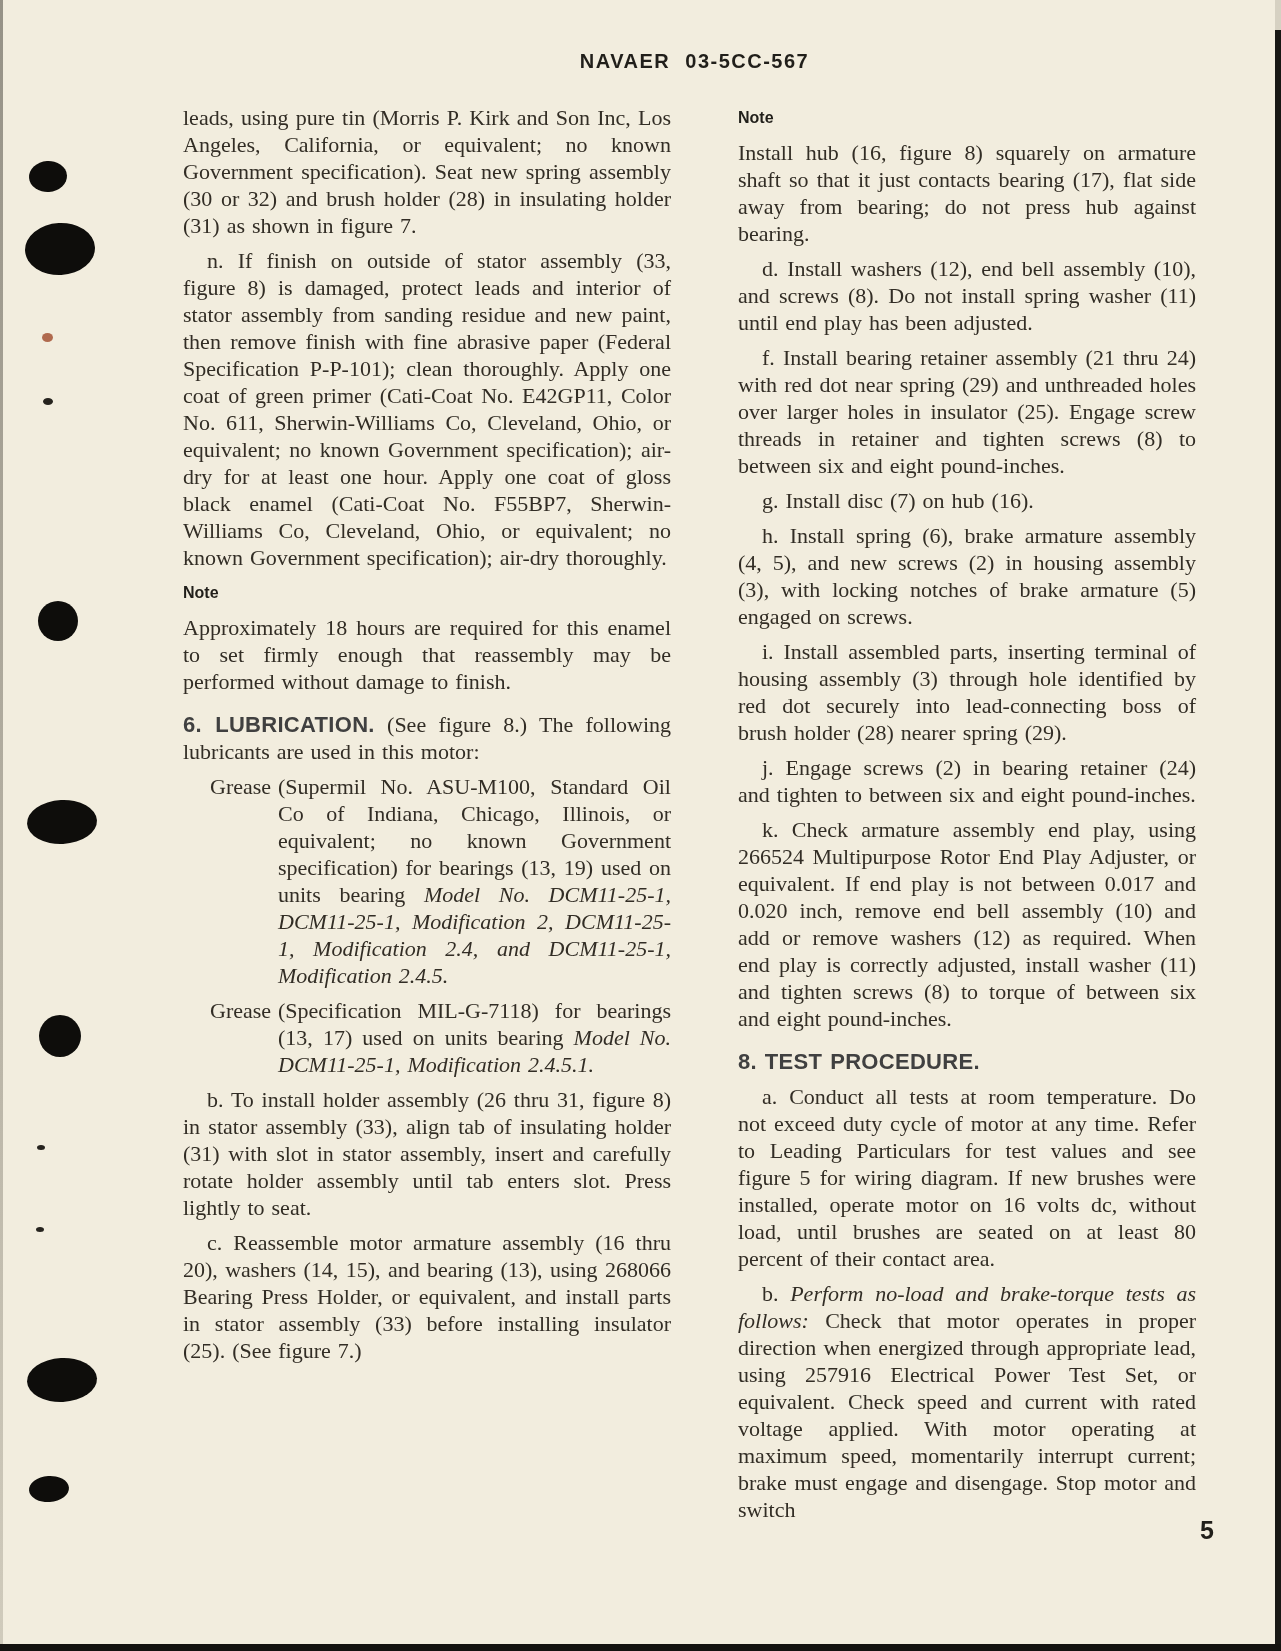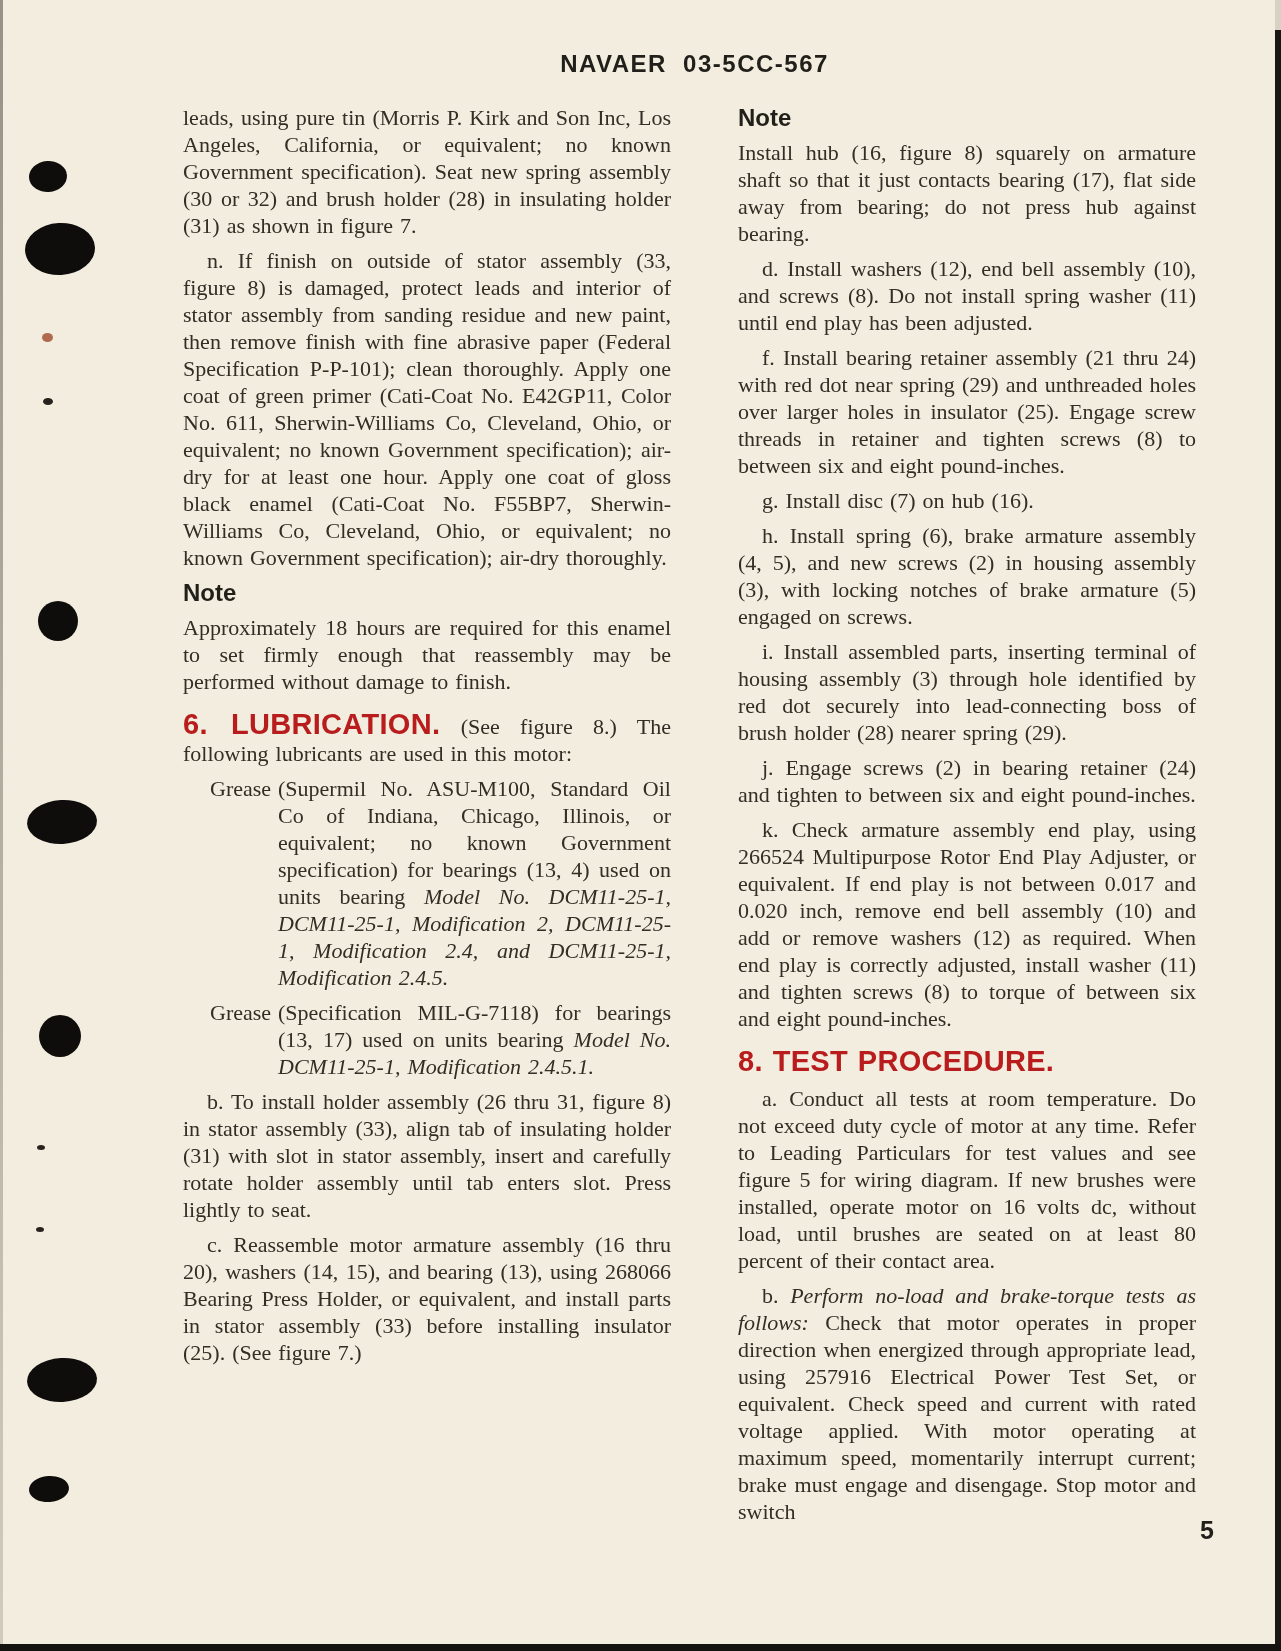--- a/index.html
+++ b/index.html
@@ -7,37 +7,37 @@
        font-family:"Liberation Serif",serif;}
   #page{position:absolute;inset:0;background:#f2edde;}
   
   .edge-right{position:absolute;top:0;right:0;width:6px;height:100%;background:#181714;}
   .edge-right-top{position:absolute;top:0;right:0;width:6px;height:30px;background:#d6d1c2;}
   .edge-bottom{position:absolute;left:0;bottom:0;width:100%;height:7px;background:#141310;}
   .edge-left{position:absolute;left:0;top:0;width:3px;height:100%;
              background:linear-gradient(#4a473f,#8a8578 60%,#b5b0a1);opacity:.55;}
   
   .header{position:absolute;top:50px;left:0;right:0;text-align:center;padding-left:108px;
-          font-family:"Liberation Sans",sans-serif;font-weight:700;font-size:24px;
+          font-family:"Liberation Sans",sans-serif;font-weight:700;font-size:20px;
           letter-spacing:1.5px;word-spacing:8px;color:#211f1a;}
   .page-number{position:absolute;left:1200px;top:1516px;font-family:"Liberation Sans",sans-serif;
           font-weight:700;font-size:25px;color:#211f1a;}
   
   .col{position:absolute;top:104px;font-size:22px;line-height:27px;color:#322d25;
        word-spacing:1.5px;margin-left:20px;}
   .col-left{left:163px;width:488px;}
   .col-right{left:718px;width:458px;}
   .col p{margin:8px 0;text-align:justify;}
   .col p.first{margin-top:0;}
   .indent{text-indent:24px;}
   .note-head{margin:10px 0 2px 0;text-align:center;font-family:"Liberation Sans",sans-serif;
-             font-weight:700;font-size:24px;color:#211f1a;text-indent:0;}
+             font-weight:700;font-size:16px;color:#211f1a;text-indent:0;}
   .note-body{margin-left:42px;margin-right:24px;}
-  .sec-title{font-family:"Liberation Sans",sans-serif;font-weight:700;font-size:29px;
-             color:#b91c1c;letter-spacing:.3px;}
+  .sec-title{font-family:"Liberation Sans",sans-serif;font-weight:700;font-size:22px;
+             color:#404040;letter-spacing:.3px;}
   .sec{margin-top:16px !important;}
   .hang{position:relative;padding-left:95px;text-indent:0;}
   .hang .hang-label{position:absolute;left:27px;top:0;}
   .it{font-style:italic;}
   .noj{text-align:left !important;}
   
   .dot{position:absolute;background:#0e0d0b;border-radius:50%;}
   .speck{position:absolute;border-radius:50%;}
 </style>
 </head>
@@ -46,21 +46,21 @@
 <div id="page">
 
   <div class="header">NAVAER 03-5CC-567</div>
 
   <div class="col col-left">
     <p class="first">leads, using pure tin (Morris P. Kirk and Son Inc, Los Angeles, California, or equivalent; no known Government specification). Seat new spring assembly (30 or 32) and brush holder (28) in insulating holder (31) as shown in figure 7.</p>
     <p class="indent">n. If finish on outside of stator assembly (33, figure 8) is damaged, protect leads and interior of stator assembly from sanding residue and new paint, then remove finish with fine abrasive paper (Federal Specification P-P-101); clean thoroughly. Apply one coat of green primer (Cati-Coat No. E42GP11, Color No. 611, Sherwin-Williams Co, Cleveland, Ohio, or equivalent; no known Government specification); air-dry for at least one hour. Apply one coat of gloss black enamel (Cati-Coat No. F55BP7, Sherwin-Williams Co, Cleveland, Ohio, or equivalent; no known Government specification); air-dry thoroughly.</p>
     <p class="note-head">Note</p>
     <p class="note-body">Approximately 18 hours are required for this enamel to set firmly enough that reassembly may be performed without damage to finish.</p>
     <p class="sec"><span class="sec-title">6. LUBRICATION.</span> <span>(See figure 8.) The following lubricants are used in this motor:</span></p>
-    <p class="hang"><span class="hang-label">Grease</span><span>(Supermil No. ASU-M100, Standard Oil Co of Indiana, Chicago, Illinois, or equivalent; no known Government specification) for bearings (13, 4) used on units bearing</span> <span class="it">Model No. DCM11-25-1, DCM11-25-1, Modification 2, DCM11-25-1, Modification 2.4, and DCM11-25-1, Modification 2.4.5.</span></p>
+    <p class="hang"><span class="hang-label">Grease</span><span>(Supermil No. ASU-M100, Standard Oil Co of Indiana, Chicago, Illinois, or equivalent; no known Government specification) for bearings (13, 19) used on units bearing</span> <span class="it">Model No. DCM11-25-1, DCM11-25-1, Modification 2, DCM11-25-1, Modification 2.4, and DCM11-25-1, Modification 2.4.5.</span></p>
     <p class="hang"><span class="hang-label">Grease</span><span>(Specification MIL-G-7118) for bearings (13, 17) used on units bearing</span> <span class="it">Model No. DCM11-25-1, Modification 2.4.5.1.</span></p>
     <p class="indent">b. To install holder assembly (26 thru 31, figure 8) in stator assembly (33), align tab of insulating holder (31) with slot in stator assembly, insert and carefully rotate holder assembly until tab enters slot. Press lightly to seat.</p>
     <p class="indent">c. Reassemble motor armature assembly (16 thru 20), washers (14, 15), and bearing (13), using 268066 Bearing Press Holder, or equivalent, and install parts in stator assembly (33) before installing insulator (25). (See figure 7.)</p>
   </div>
 
   <div class="col col-right">
     <p class="note-head first">Note</p>
     <p class="note-body">Install hub (16, figure 8) squarely on armature shaft so that it just contacts bearing (17), flat side away from bearing; do not press hub against bearing.</p>
     <p class="indent">d. Install washers (12), end bell assembly (10), and screws (8). Do not install spring washer (11) until end play has been adjusted.</p>
     <p class="indent">f. Install bearing retainer assembly (21 thru 24) with red dot near spring (29) and unthreaded holes over larger holes in insulator (25). Engage screw threads in retainer and tighten screws (8) to between six and eight pound-inches.</p>

